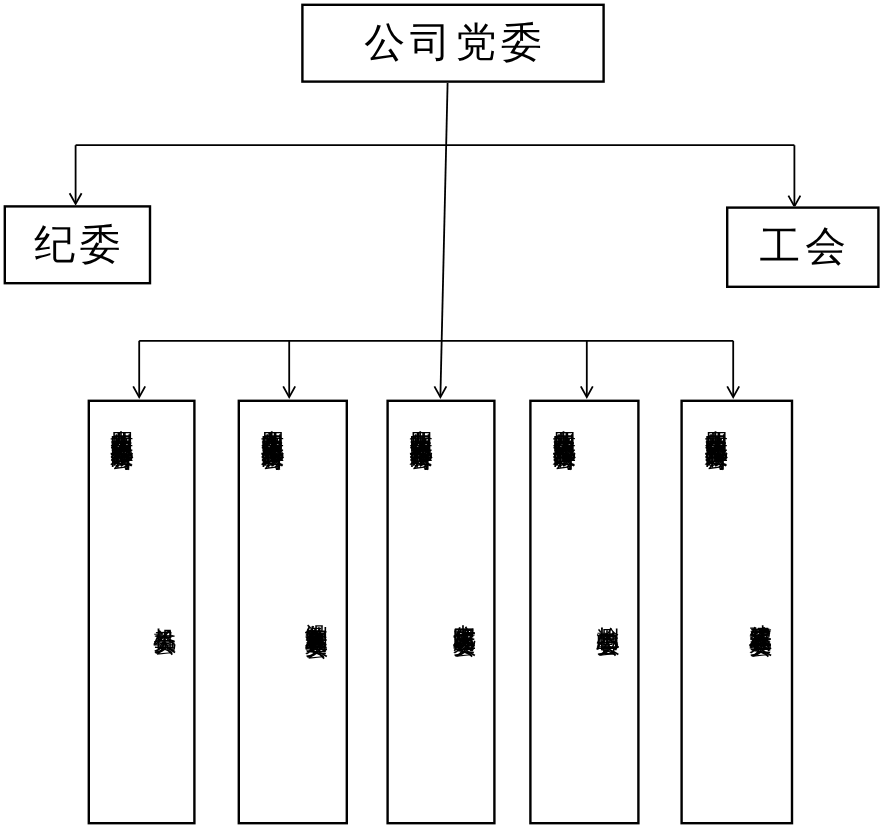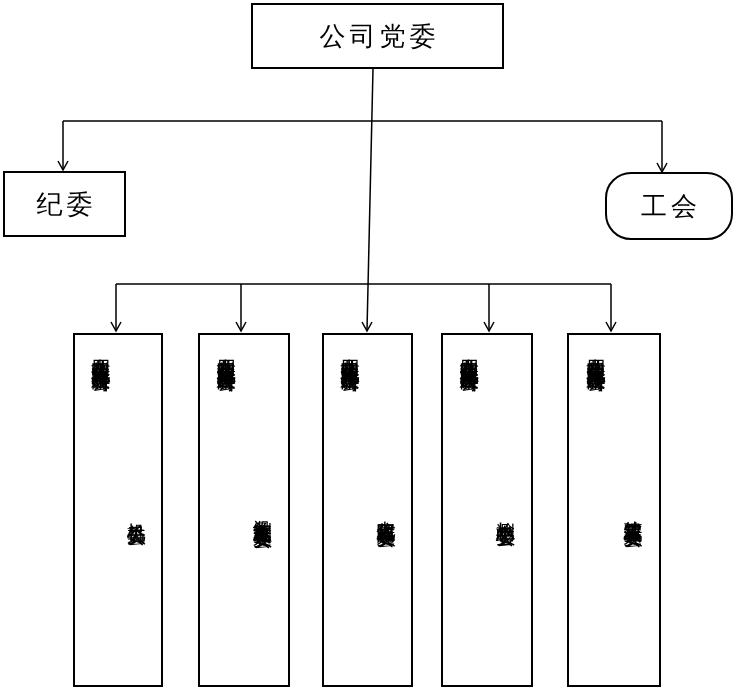--- a/index.html
+++ b/index.html
@@ -27,28 +27,28 @@
     position: absolute;
     box-sizing: border-box;
     border: 2px solid #000000;
     background: #ffffff;
     display: flex;
     align-items: center;
     justify-content: center;
     z-index: 1;
   }
   .node .hlabel {
-    font-size: 26px;
+    font-size: 34px;
     letter-spacing: 4px;
     padding-left: 4px; 
     white-space: nowrap;
   }
   .node.root  { left: 251px; top: 3px;   width: 253px; height: 66px; }
   .node.jiwei { left: 3px;   top: 171px; width: 123px; height: 66px; }
-  .node.union { left: 605px; top: 172px; width: 128px; height: 68px; border-radius: 26px; }
+  .node.union { left: 605px; top: 172px; width: 128px; height: 68px; }
 
   .vnode {
     position: absolute;
     top: 333px;
     height: 354px;
     box-sizing: border-box;
     border: 2px solid #000000;
     background: #ffffff;
     display: flex;
     flex-direction: row;

